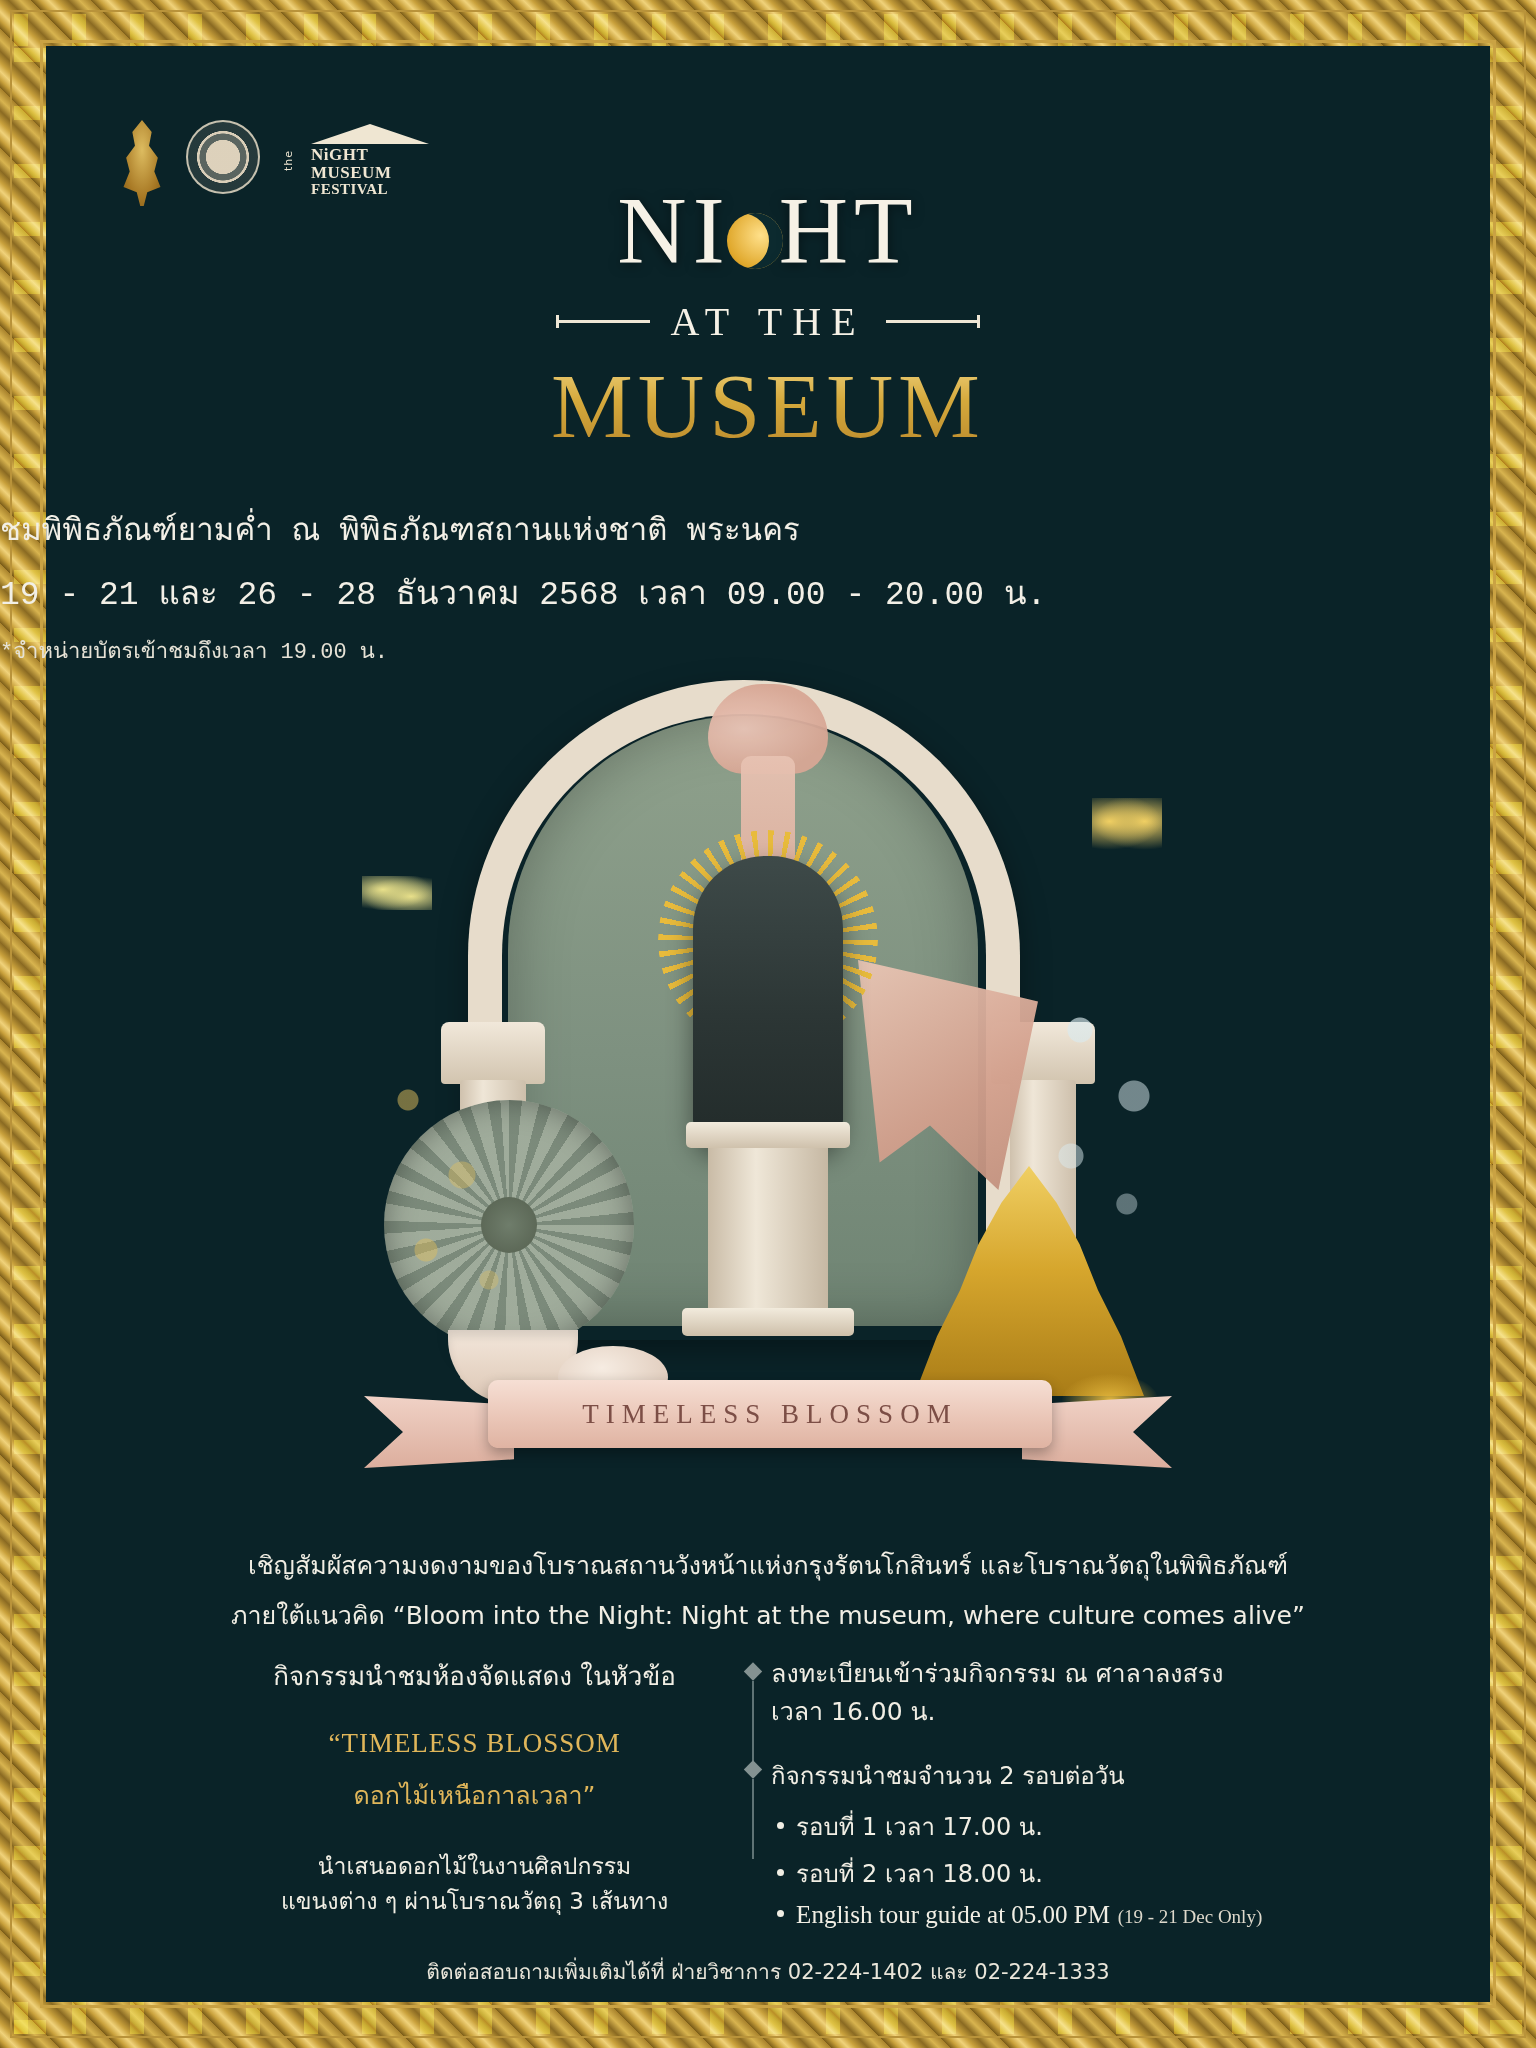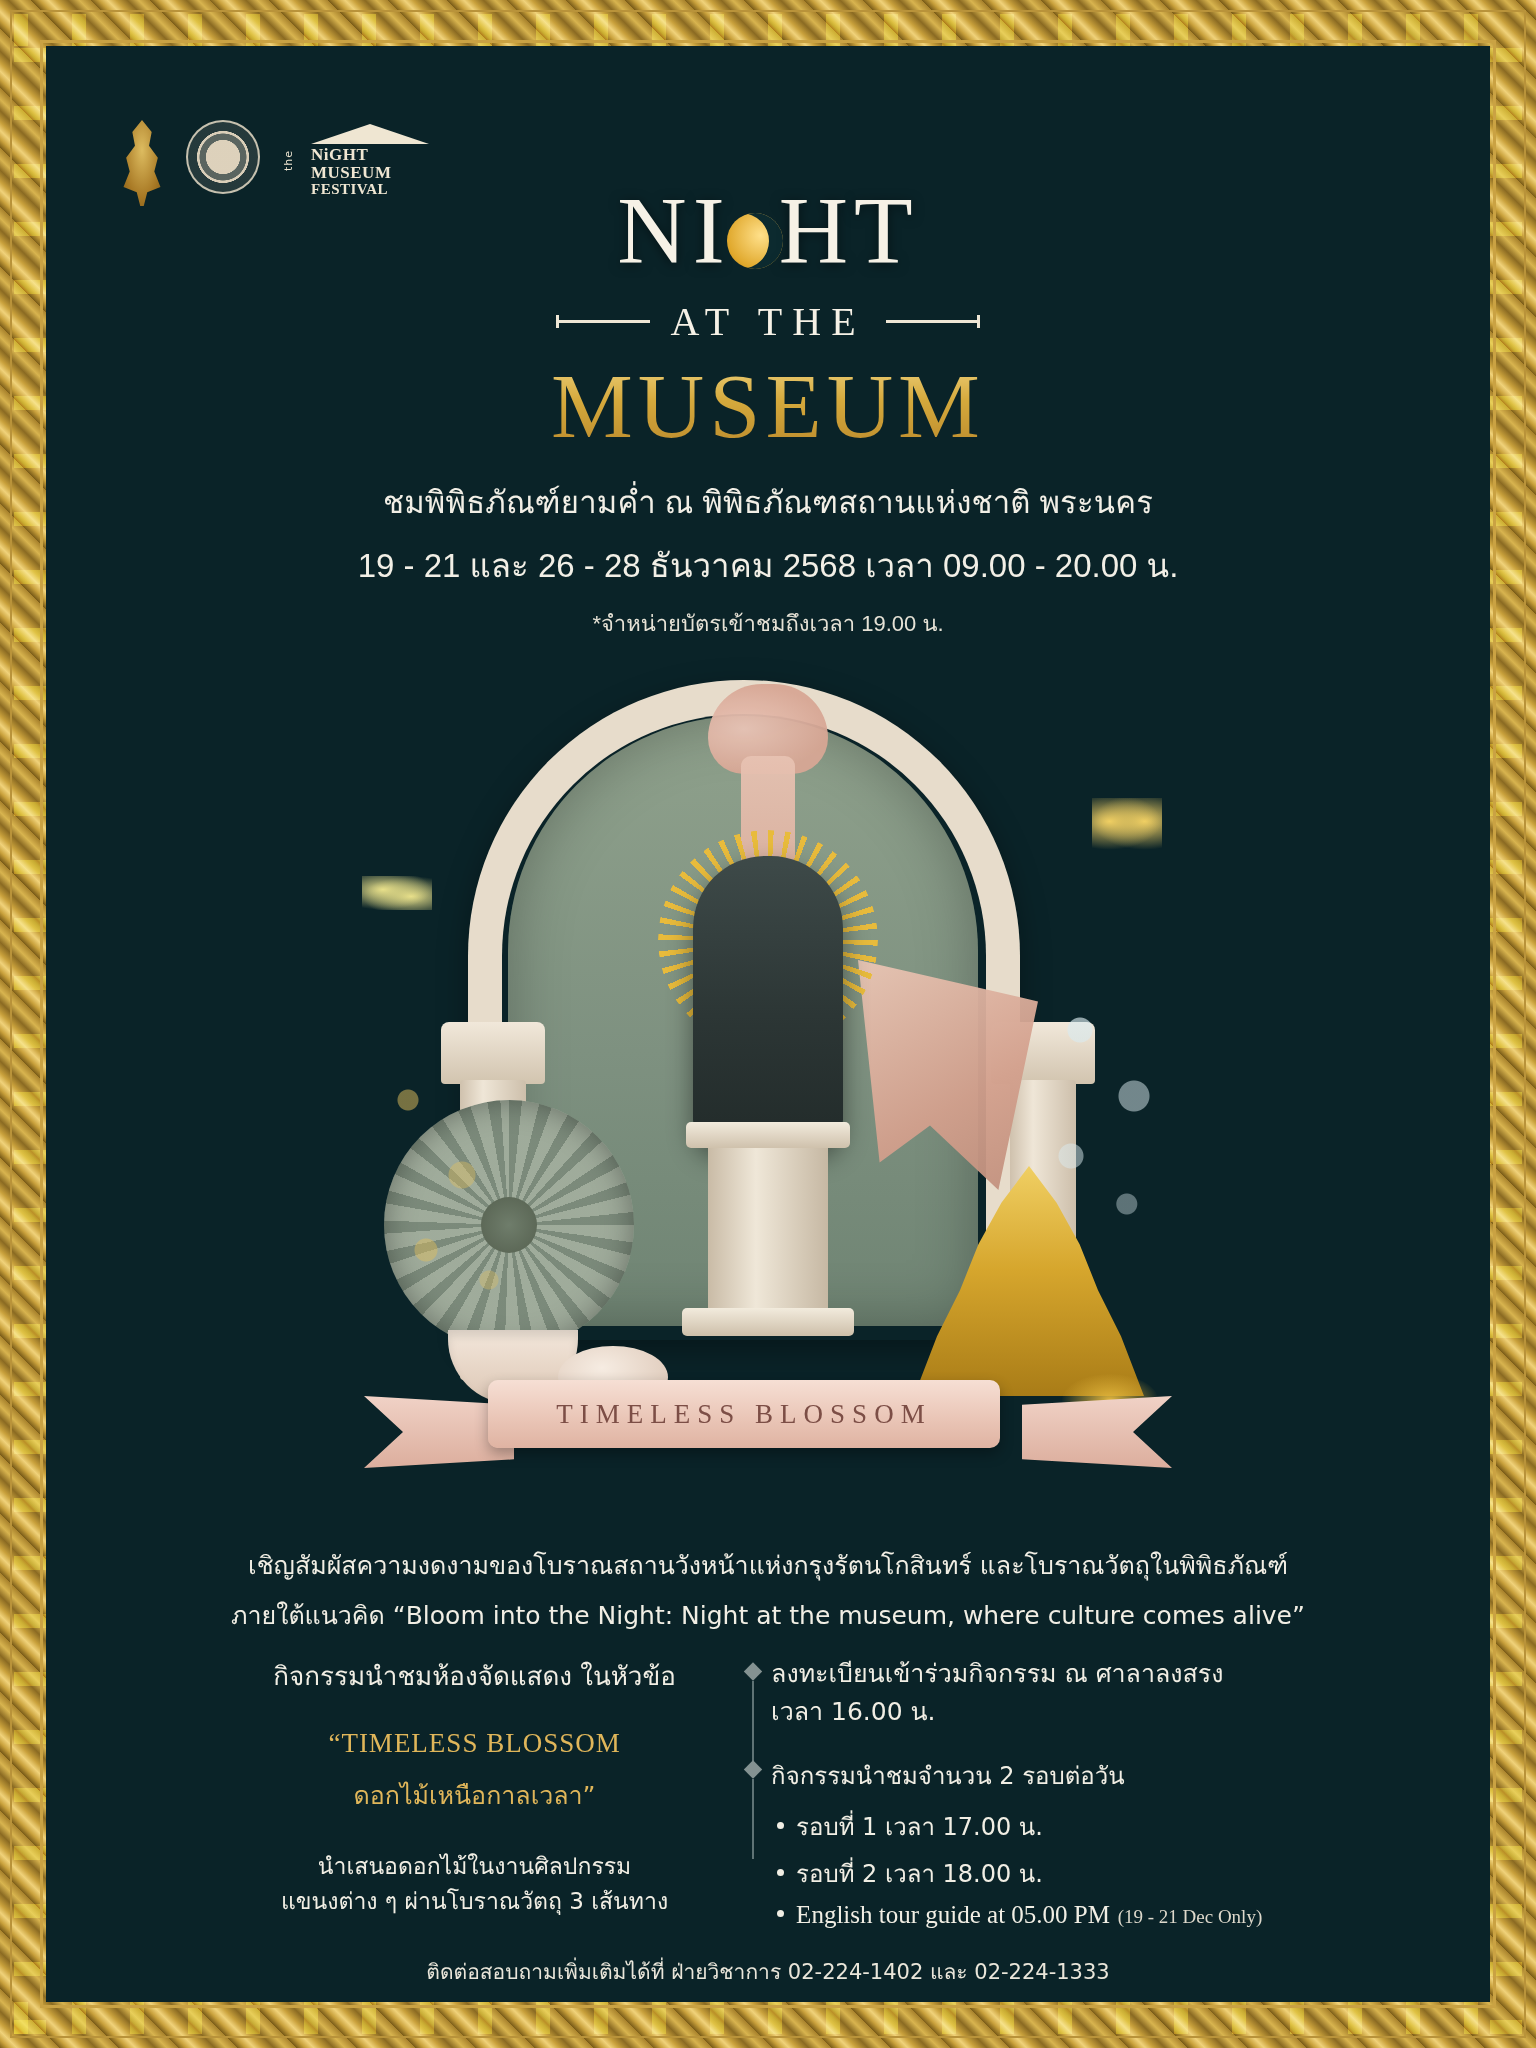--- a/index.html
+++ b/index.html
@@ -170,25 +170,25 @@
     background: linear-gradient(180deg, #f3d98a 0%, #d5a93c 45%, #b8862a 100%);
     -webkit-background-clip: text;
     background-clip: text;
     color: transparent;
     font-weight: 400;
   }
 
   
   .subtitle {
     position: absolute;
-    left: 0; right: 0; top: 477px;
-    text-align: center;
+    left: 0; right: 0; top: 504px;
+    text-align: left;
     z-index: 6;
     color: #f2efe6;
-    font-family: Liberation Sans, sans-serif;
+    font-family: Liberation Mono, monospace;
   }
   .sub-line1 { font-size: 31px; letter-spacing: .2px; }
   .sub-line2 { font-size: 33px; margin-top: 12px; }
   .sub-note  { font-size: 22px; margin-top: 14px; color: #e6e2d6; }
 
   
   .art {
     position: absolute;
     left: 50%; top: 660px;
     transform: translateX(-50%);
@@ -363,21 +363,21 @@
   }
   .ribbon {
     position: absolute;
     left: 10px; bottom: 26px;
     width: 820px; height: 108px;
     z-index: 5;
   }
   .ribbon-main {
     position: absolute;
     left: 130px; top: 14px;
-    width: 512px; height: 68px;
+    width: 564px; height: 68px;
     background: linear-gradient(180deg, #f6dfd4, #e9c4b5 60%, #dfb3a2 100%);
     border-radius: 10px;
     box-shadow: 0 6px 14px rgba(0,0,0,.3);
     display: flex; align-items: center; justify-content: center;
   }
   .ribbon-text {
     font-family: "Liberation Serif", serif;
     font-size: 27px;
     letter-spacing: 7px;
     color: #7c4e46;

